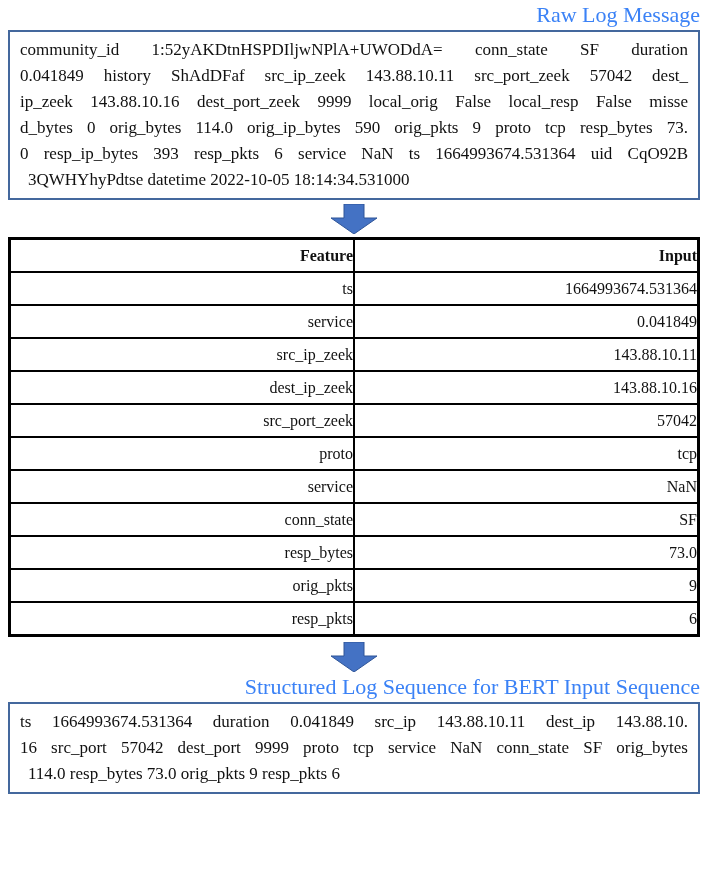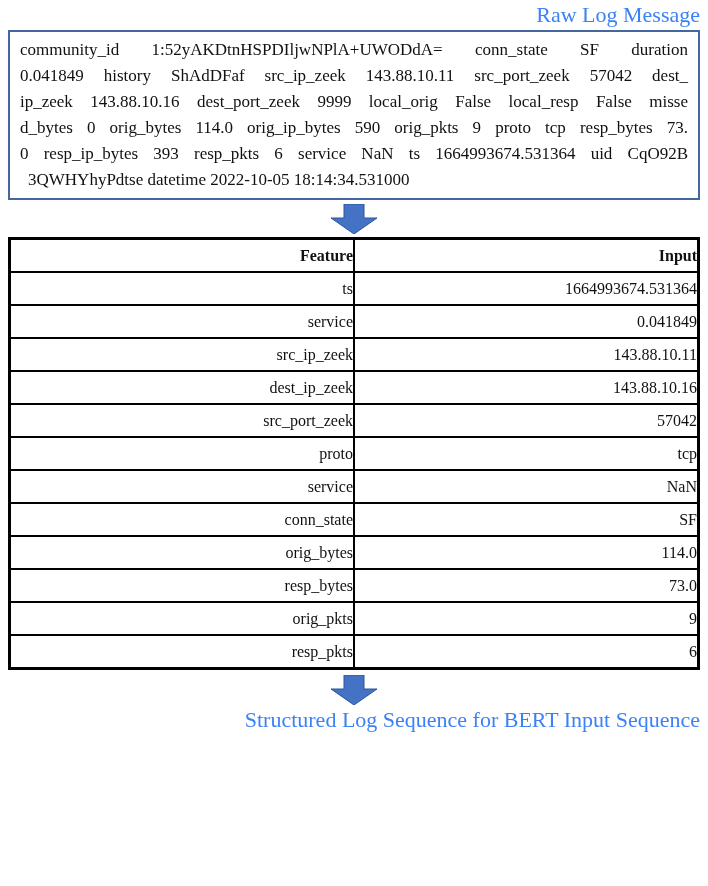--- a/index.html
+++ b/index.html
@@ -134,24 +134,20 @@
       </tr>
       <tr>
         <td>service</td>
         <td>NaN</td>
       </tr>
       <tr>
         <td>conn_state</td>
         <td>SF</td>
       </tr>
       <tr>
-        <td>orig_bytes</td>
-        <td>114.0</td>
-      </tr>
-      <tr>
         <td>resp_bytes</td>
         <td>73.0</td>
       </tr>
       <tr>
         <td>orig_pkts</td>
         <td>9</td>
       </tr>
       <tr>
         <td>resp_pkts</td>
         <td>6</td>
@@ -160,14 +156,19 @@
   </table>
 
   <div class="arrow-wrap second">
     <svg width="46" height="30" viewBox="0 0 46 30" xmlns="http://www.w3.org/2000/svg">
       <polygon points="13,0 33,0 33,14 46,14 23,30 0,14 13,14" fill="#4472C4" stroke="#2F5597" stroke-width="1"></polygon>
     </svg>
   </div>
 
   <div class="sec-title">Structured Log Sequence for BERT Input Sequence</div>
 
+  <div class="log-box">
+    <div class="logline">ts 1664993674.531364 duration 0.041849 src_ip 143.88.10.11 dest_ip 143.88.10.</div>
+    <div class="logline">16 src_port 57042 dest_port 9999 proto tcp service NaN conn_state SF orig_bytes</div>
+    <div class="logline last">114.0 resp_bytes 73.0 orig_pkts 9 resp_pkts 6</div>
+  </div>
 
 </div>
 
 </body></html>

